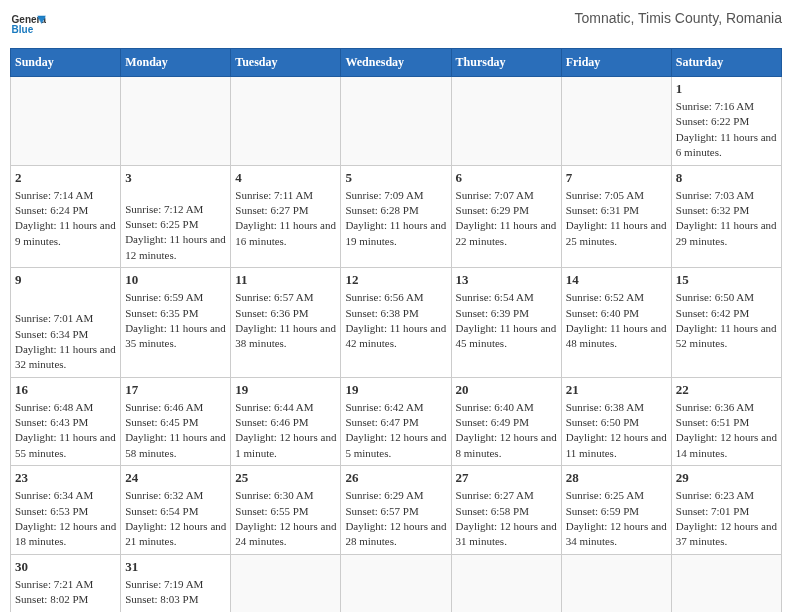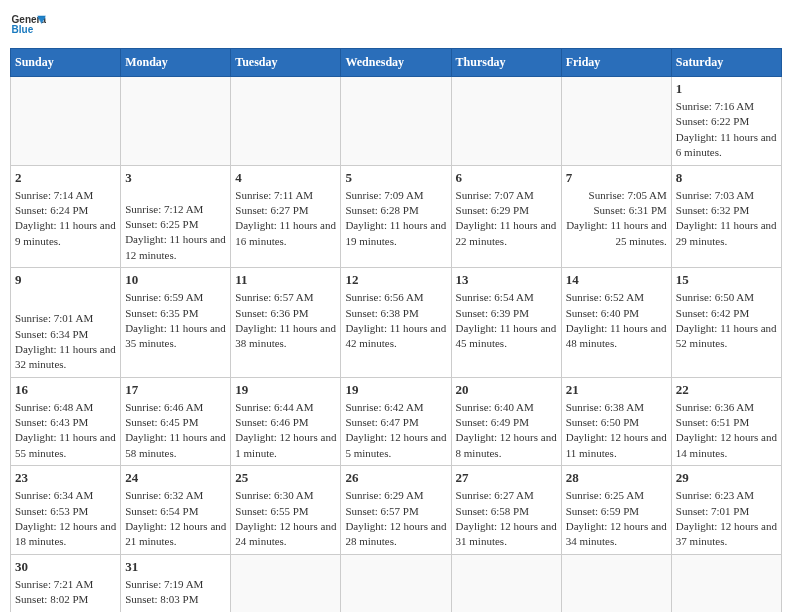--- a/index.html
+++ b/index.html
@@ -83,20 +83,21 @@
 <div class="header-area">
   <div class="logo">
     <svg class="logo-icon" viewBox="0 0 50 42" xmlns="http://www.w3.org/2000/svg">
       <text x="2" y="18" font-size="14" font-weight="bold" fill="#333" font-family="Arial">General</text>
       <text x="2" y="32" font-size="14" font-weight="bold" fill="#1a7abf" font-family="Arial">Blue</text>
       <polygon points="38,8 50,8 44,18" fill="#1a7abf"></polygon>
       <polygon points="38,10 44,20 50,10" fill="#2a8ad4" opacity="0.6"></polygon>
     </svg>
   </div>
   <div class="title-area">
+    <div class="subtitle">Tomnatic, Timis County, Romania</div>
   </div>
 </div>
 
 <table class="calendar">
   <thead>
     <tr id="days-header">
         <th>Sunday</th>
         <th>Monday</th>
         <th>Tuesday</th>
         <th>Wednesday</th>
@@ -146,21 +147,21 @@
 Daylight: 11 hours and 19 minutes.</div>
         </td>
         <td>
           <span class="day-number">6</span>
           <div class="day-info" style="white-space: pre-line;">Sunrise: 7:07 AM
 Sunset: 6:29 PM
 Daylight: 11 hours and 22 minutes.</div>
         </td>
         <td>
           <span class="day-number">7</span>
-          <div class="day-info" style="white-space: pre-line; text-align: right;">Sunrise: 7:05 AM
+          <div class="day-info" style="white-space: pre-line;">Sunrise: 7:05 AM
 Sunset: 6:31 PM
 Daylight: 11 hours and 25 minutes.</div>
         </td>
         <td>
           <span class="day-number">8</span>
           <div class="day-info" style="white-space: pre-line;">Sunrise: 7:03 AM
 Sunset: 6:32 PM
 Daylight: 11 hours and 29 minutes.</div>
         </td>
       </tr>

